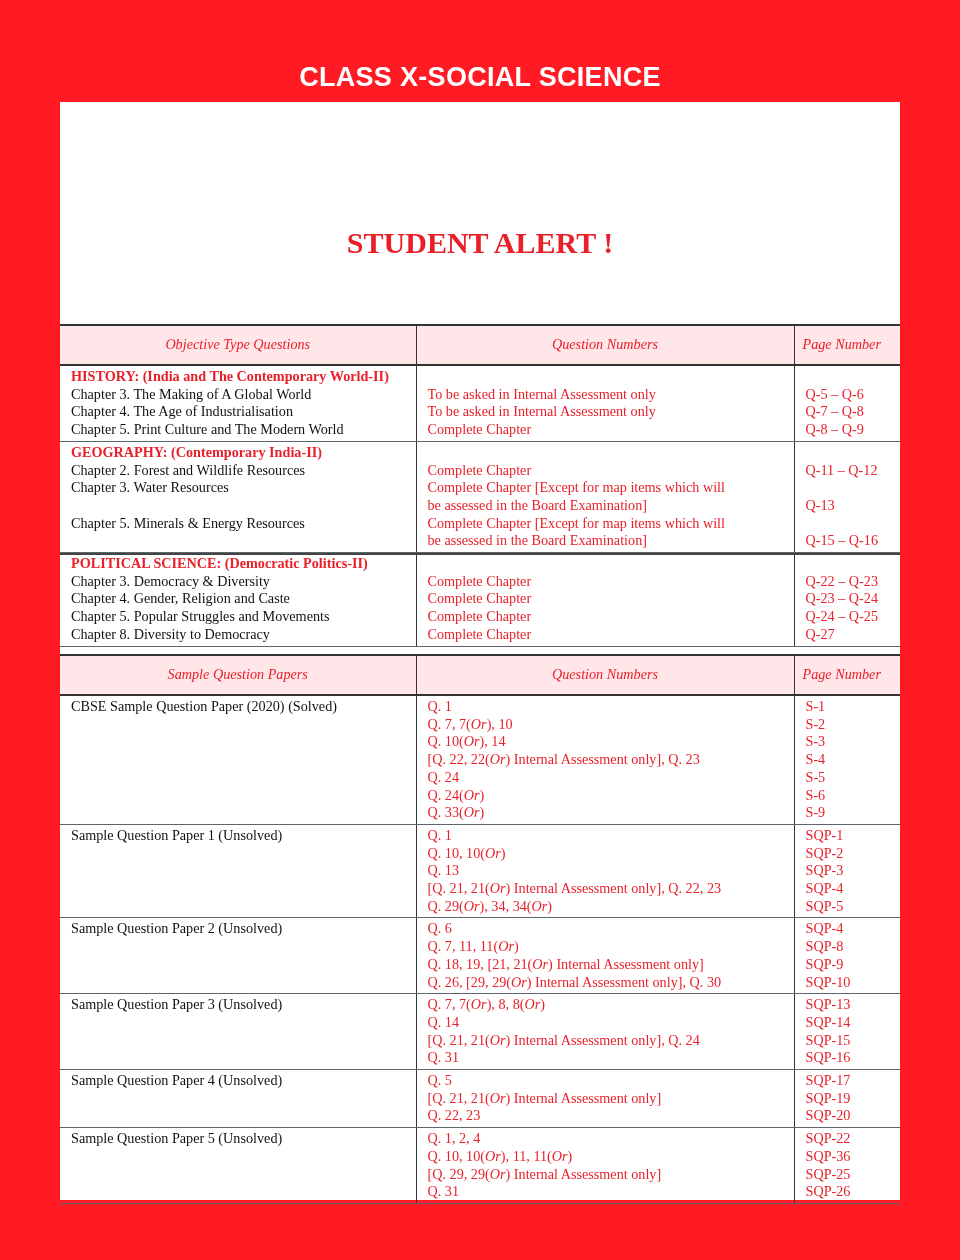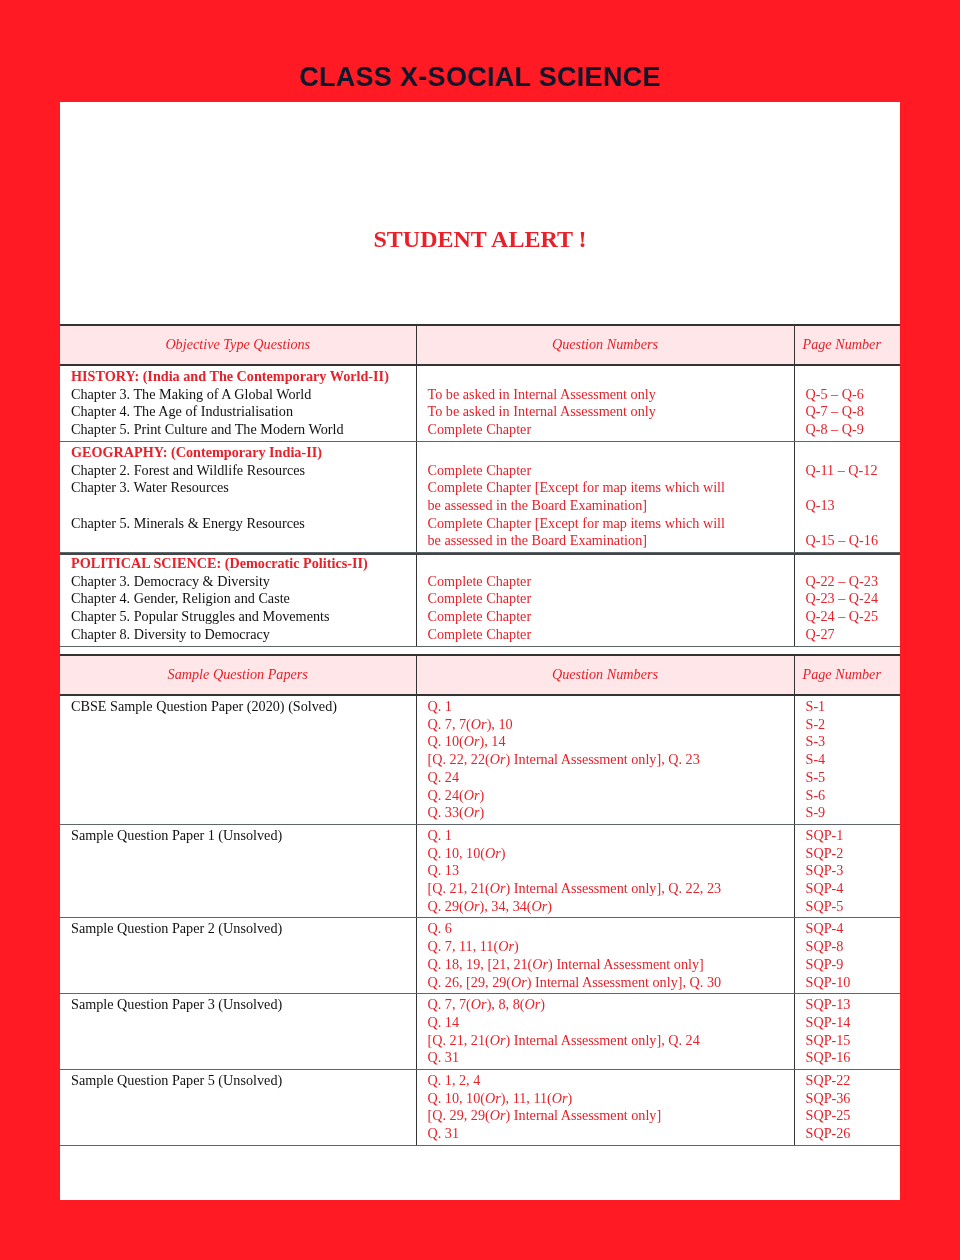--- a/index.html
+++ b/index.html
@@ -1,19 +1,19 @@
 <!DOCTYPE html>
 <html><head>
 <meta charset="utf-8">
 <style>
   html,body{margin:0;padding:0;}
   body{width:960px;height:1260px;background:#ff1a24;position:relative;overflow:hidden;font-family:"Liberation Serif","DejaVu Serif",serif;}
-  .title{position:absolute;left:0;top:62px;width:960px;text-align:center;color:#0f172a;font-family:"Liberation Sans",sans-serif;font-weight:bold;font-size:27px;letter-spacing:0.3px;}
+  .title{position:absolute;left:0;top:62px;width:960px;text-align:center;color:#ffffff;font-family:"Liberation Sans",sans-serif;font-weight:bold;font-size:27px;letter-spacing:0.3px;}
   .panel{position:absolute;left:60px;top:102px;width:840px;height:1098px;background:#fff;}
-  .alert-title{position:absolute;left:0;top:124px;width:100%;text-align:center;color:#e8202a;font-weight:bold;font-size:24px;}
+  .alert-title{position:absolute;left:0;top:124px;width:100%;text-align:center;color:#e8202a;font-weight:bold;font-size:30px;}
   .intro{position:absolute;left:15px;top:157px;width:810px;font-size:15.5px;line-height:20px;font-weight:bold;color:#111;text-align:justify;text-align-last:left;}
   .intro .red{color:#e8202a;}
   table{position:absolute;left:0;width:840px;border-collapse:collapse;table-layout:fixed;font-size:14.2px;line-height:17.7px;}
   col.c1{width:356px;} col.c2{width:378px;} col.c3{width:106px;}
   th{background:#ffe6e8;color:#e8202a;font-style:italic;font-weight:normal;height:24px;padding:7px;border-bottom:2px solid #333;border-top:2px solid #333;}
   th.c3h{text-align:left;padding-left:8px;}
   td{vertical-align:top;padding:2px 0 2px 11px;border-bottom:1.5px solid #5c666b;}
   td+td, th+th{border-left:1.5px solid #333;}
   .red{color:#e8202a;}
   .sec{color:#e8202a;font-weight:bold;}
@@ -205,20 +205,35 @@
           </td>
           <td>
             <span class="line red">SQP-13</span>
             <span class="line red">SQP-14</span>
             <span class="line red">SQP-15</span>
             <span class="line red">SQP-16</span>
           </td>
         </tr>
         <tr>
           <td class="blk">
+            <span class="line">Sample Question Paper 4 (Unsolved)</span>
+          </td>
+          <td>
+            <span class="line red">Q. 5</span>
+            <span class="line red">[Q. 21, 21(<i>Or</i>) Internal Assessment only]</span>
+            <span class="line red">Q. 22, 23</span>
+          </td>
+          <td>
+            <span class="line red">SQP-17</span>
+            <span class="line red">SQP-19</span>
+            <span class="line red">SQP-20</span>
+          </td>
+        </tr>
+        <tr>
+          <td class="blk">
             <span class="line">Sample Question Paper 5 (Unsolved)</span>
           </td>
           <td>
             <span class="line red">Q. 1, 2, 4</span>
             <span class="line red">Q. 10, 10(<i>Or</i>), 11, 11(<i>Or</i>)</span>
             <span class="line red">[Q. 29, 29(<i>Or</i>) Internal Assessment only]</span>
             <span class="line red">Q. 31</span>
           </td>
           <td>
             <span class="line red">SQP-22</span>

